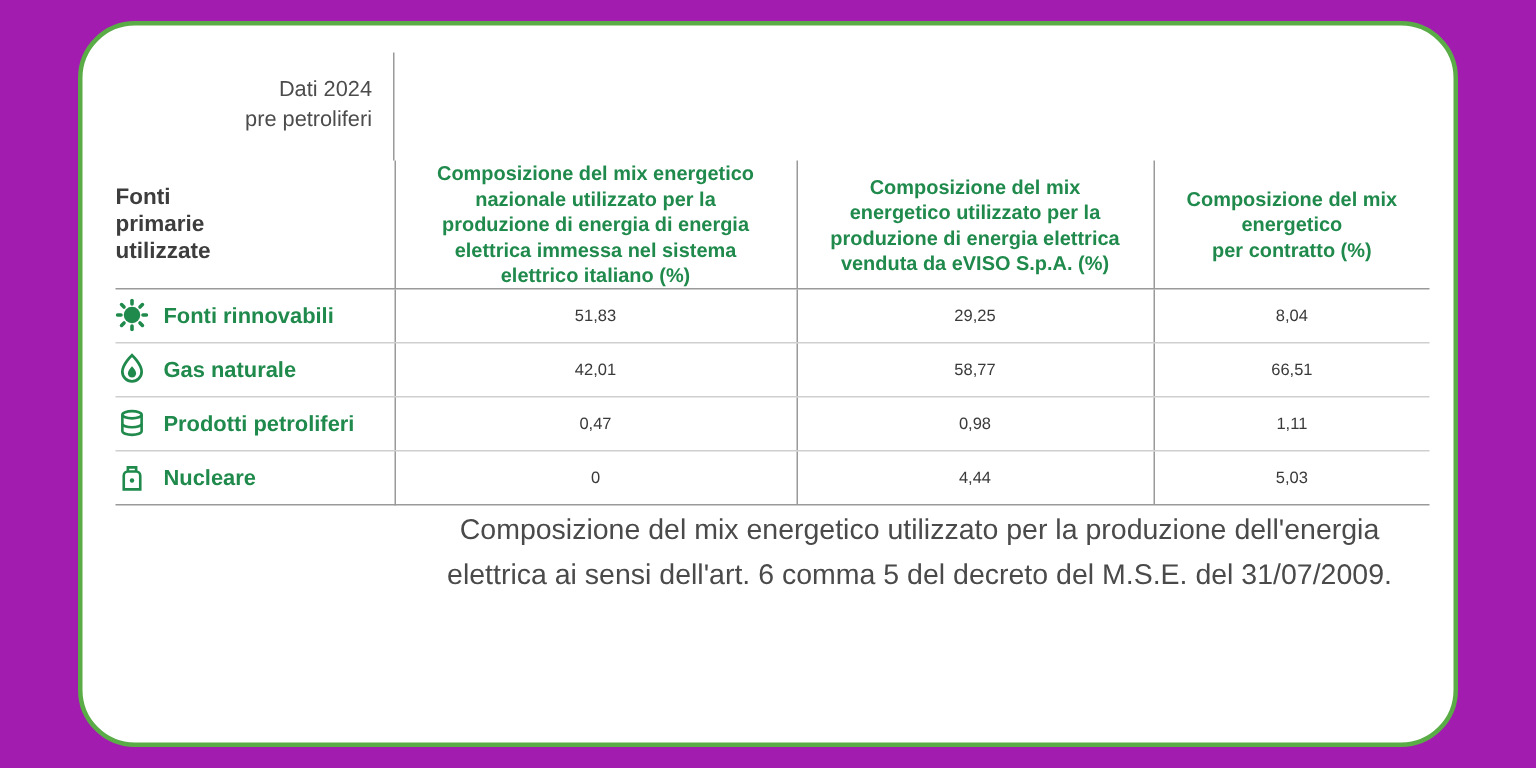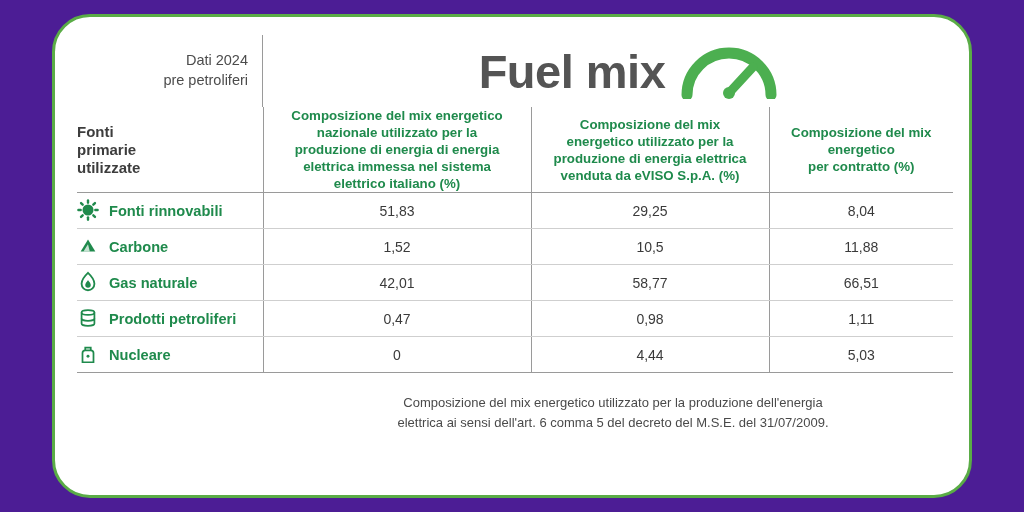--- a/index.html
+++ b/index.html
@@ -8,21 +8,21 @@
     padding: 0;
     width: 1024px;
     height: 512px;
     background: #ffffff;
     font-family: "Liberation Sans", sans-serif;
   }
   #page {
     position: relative;
     width: 1024px;
     height: 512px;
-    background: #4c1d95;
+    background: #a21caf;
     overflow: hidden;
   }
   .card {
     position: absolute;
     left: 52px;
     top: 14px;
     width: 920px;
     height: 484px;
     border: 3px solid #5aac46;
     border-radius: 38px;
@@ -118,59 +118,49 @@
     color: #1f8a4c;
     font-weight: bold;
     font-size: 14.6px;
     white-space: nowrap;
   }
   .ic { width: 22px; height: 24px; flex: 0 0 22px; display: block; }
 
   td.val {
     text-align: center;
     color: #3a3a3a;
-    font-size: 14px;
+    font-size: 11px;
     height: 36px;
     border-bottom: 1.2px solid #cfcfcf;
   }
   td.val.sep { border-left: 1.6px solid #9a9a9a; }
   tr.datarow:last-child td.val { border-bottom: 1.6px solid #9a9a9a; }
 
   
   .footnote {
-    margin-top: 20px;
+    margin-top: 2px;
     padding-left: 196px;
     color: #4a4a4a;
-    font-size: 13px;
+    font-size: 19px;
     line-height: 1.55;
     text-align: center;
   }
   .footnote div { text-align: center; }
 </style>
 </head>
 <body>
 
 <div id="page">
   <div class="card">
     <div class="inner">
 
       <div class="hdr">
         <div class="hdr-left">
           <span>Dati 2024</span>
           <span>pre petroliferi</span>
-        </div>
-        <div class="hdr-right">
-          <div class="fuelmix-title">Fuel mix</div>
-          <span class="gauge">
-            <svg viewBox="0 0 96 56" width="96" height="56" aria-hidden="true">
-              <path d="M6 52 A42 42 0 0 1 90 52" fill="none" stroke="#4caf50" stroke-width="11" stroke-linecap="round"></path>
-              <path d="M48 50 L72 24" fill="none" stroke="#4caf50" stroke-width="9" stroke-linecap="round"></path>
-              <circle cx="48" cy="50" r="6" fill="#4caf50"></circle>
-            </svg>
-          </span>
         </div>
       </div>
 
       <table class="mix">
         <colgroup>
           <col class="col-src">
             <col class="col-a">
             <col class="col-b">
             <col class="col-c">
         </colgroup>
@@ -224,36 +214,20 @@
                     </svg>
                 </span>
                 <span class="srclabel">Fonti rinnovabili</span>
               </div>
             </td>
             <td class="val sep">51,83</td>
             <td class="val sep">29,25</td>
             <td class="val sep">8,04</td>
           </tr>
 
-          <tr class="datarow">
-            <td class="srccell">
-              <div class="srcwrap">
-                <span class="ic">
-                  <svg viewBox="0 0 24 24" width="22" height="22">
-                      <path d="M4 18 L12 5 L20 18 Z" fill="#1f8a4c"></path>
-                      <path d="M7 18 L12 10 L14 18 Z" fill="#ffffff" opacity="0.75"></path>
-                    </svg>
-                </span>
-                <span class="srclabel">Carbone</span>
-              </div>
-            </td>
-            <td class="val sep">1,52</td>
-            <td class="val sep">10,5</td>
-            <td class="val sep">11,88</td>
-          </tr>
 
 
           <tr class="datarow">
             <td class="srccell">
               <div class="srcwrap">
                 <span class="ic">
                   <svg viewBox="0 0 24 24" width="22" height="22">
                       <path d="M12 2 C12 2 5 8.5 5 14 a7 7 0 0 0 14 0 C19 8.5 12 2 12 2 Z" fill="none" stroke="#1f8a4c" stroke-width="2"></path>
                       <path d="M12 10 C12 10 9 13 9 15.2 a3 3 0 0 0 6 0 C15 13 12 10 12 10 Z" fill="#1f8a4c"></path>
                     </svg>

